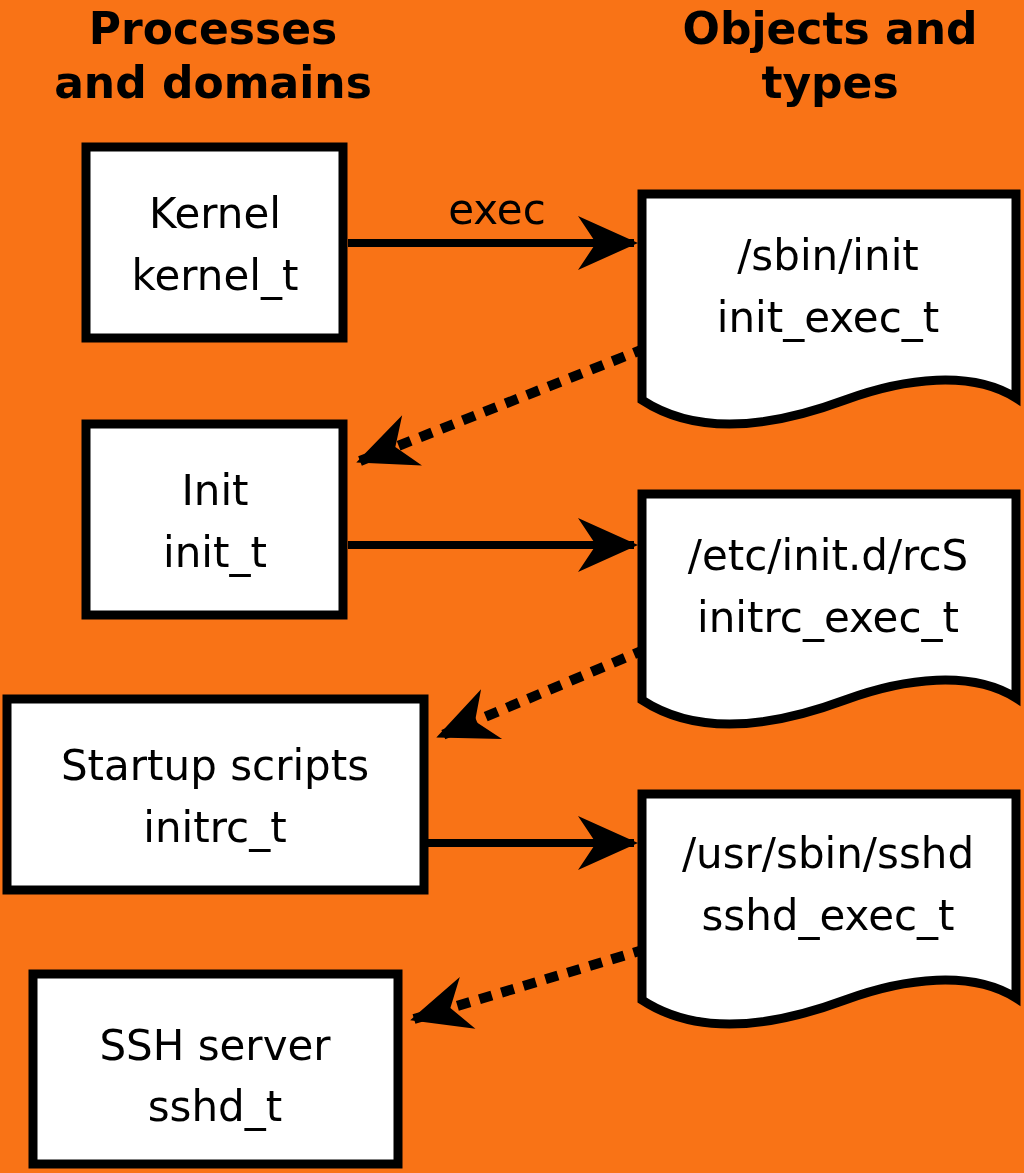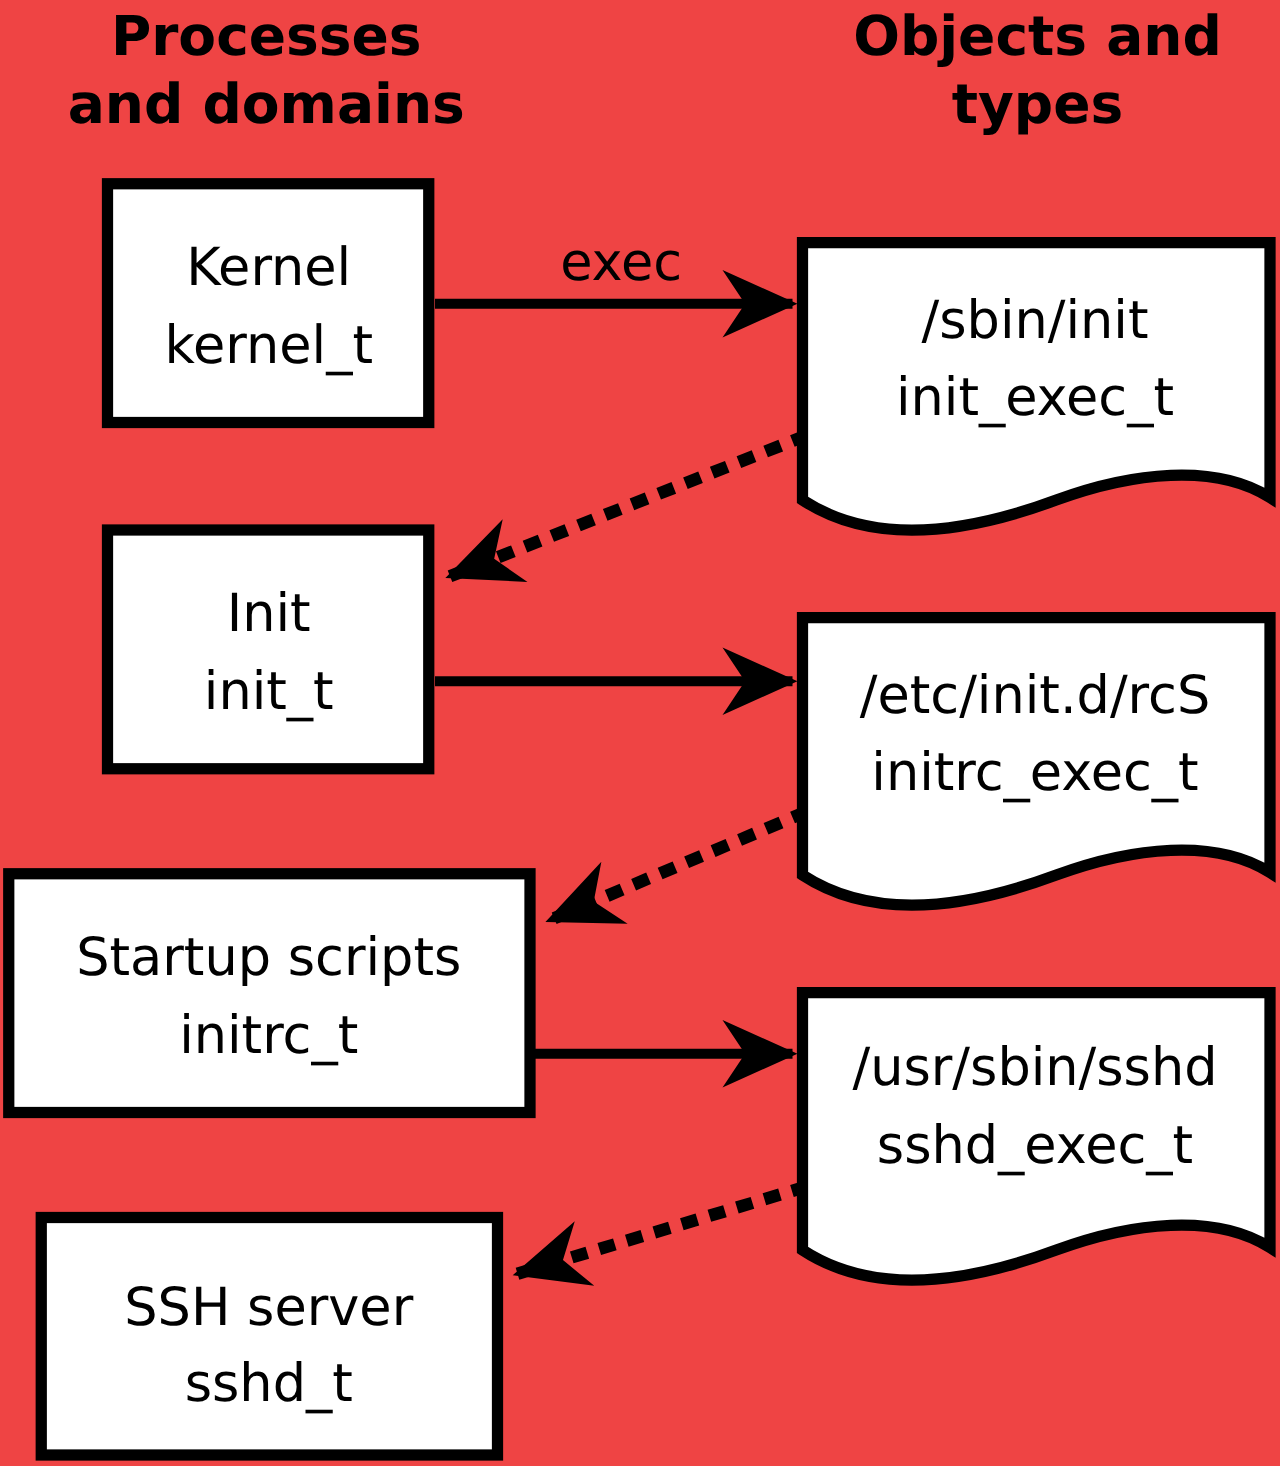--- a/index.html
+++ b/index.html
@@ -4,21 +4,21 @@
 <style>
   html, body {
     margin: 0;
     padding: 0;
     background: #ffffff;
   }
   .diagram-wrap {
     position: relative;
     width: 1024px;
     height: 1173px;
-    background: #ef4444;
+    background: #f97316;
     overflow: hidden;
   }
   svg {
     display: block;
   }
   .shape {
     fill: #ffffff;
     stroke: #000000;
     stroke-width: 9;
   }

